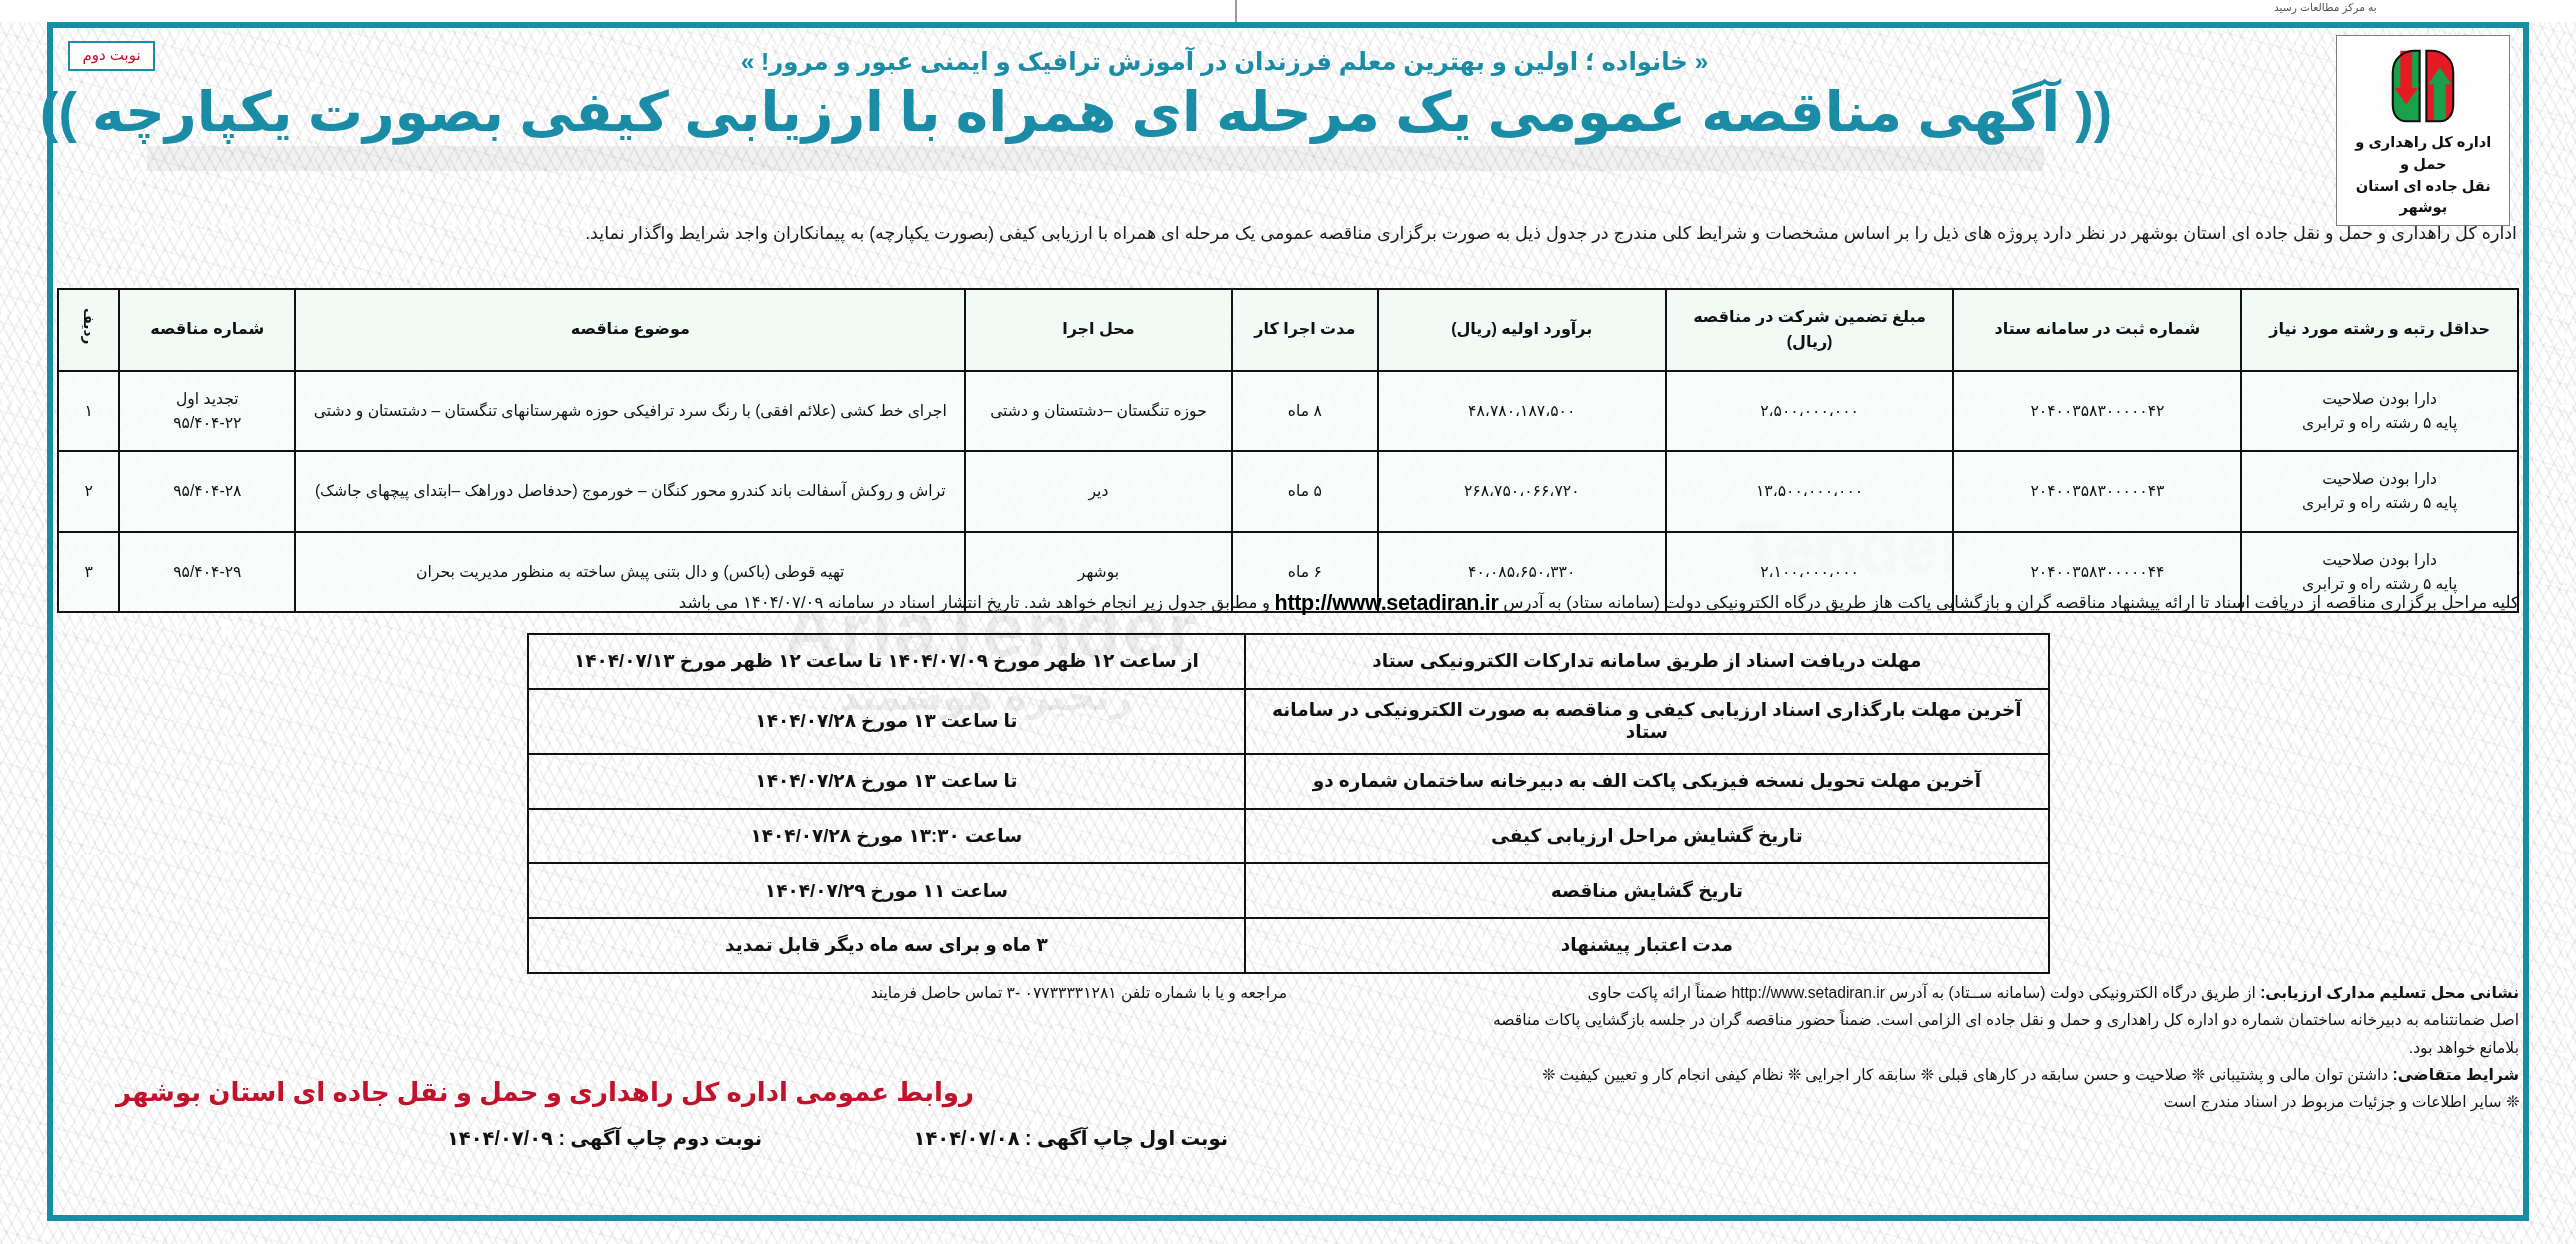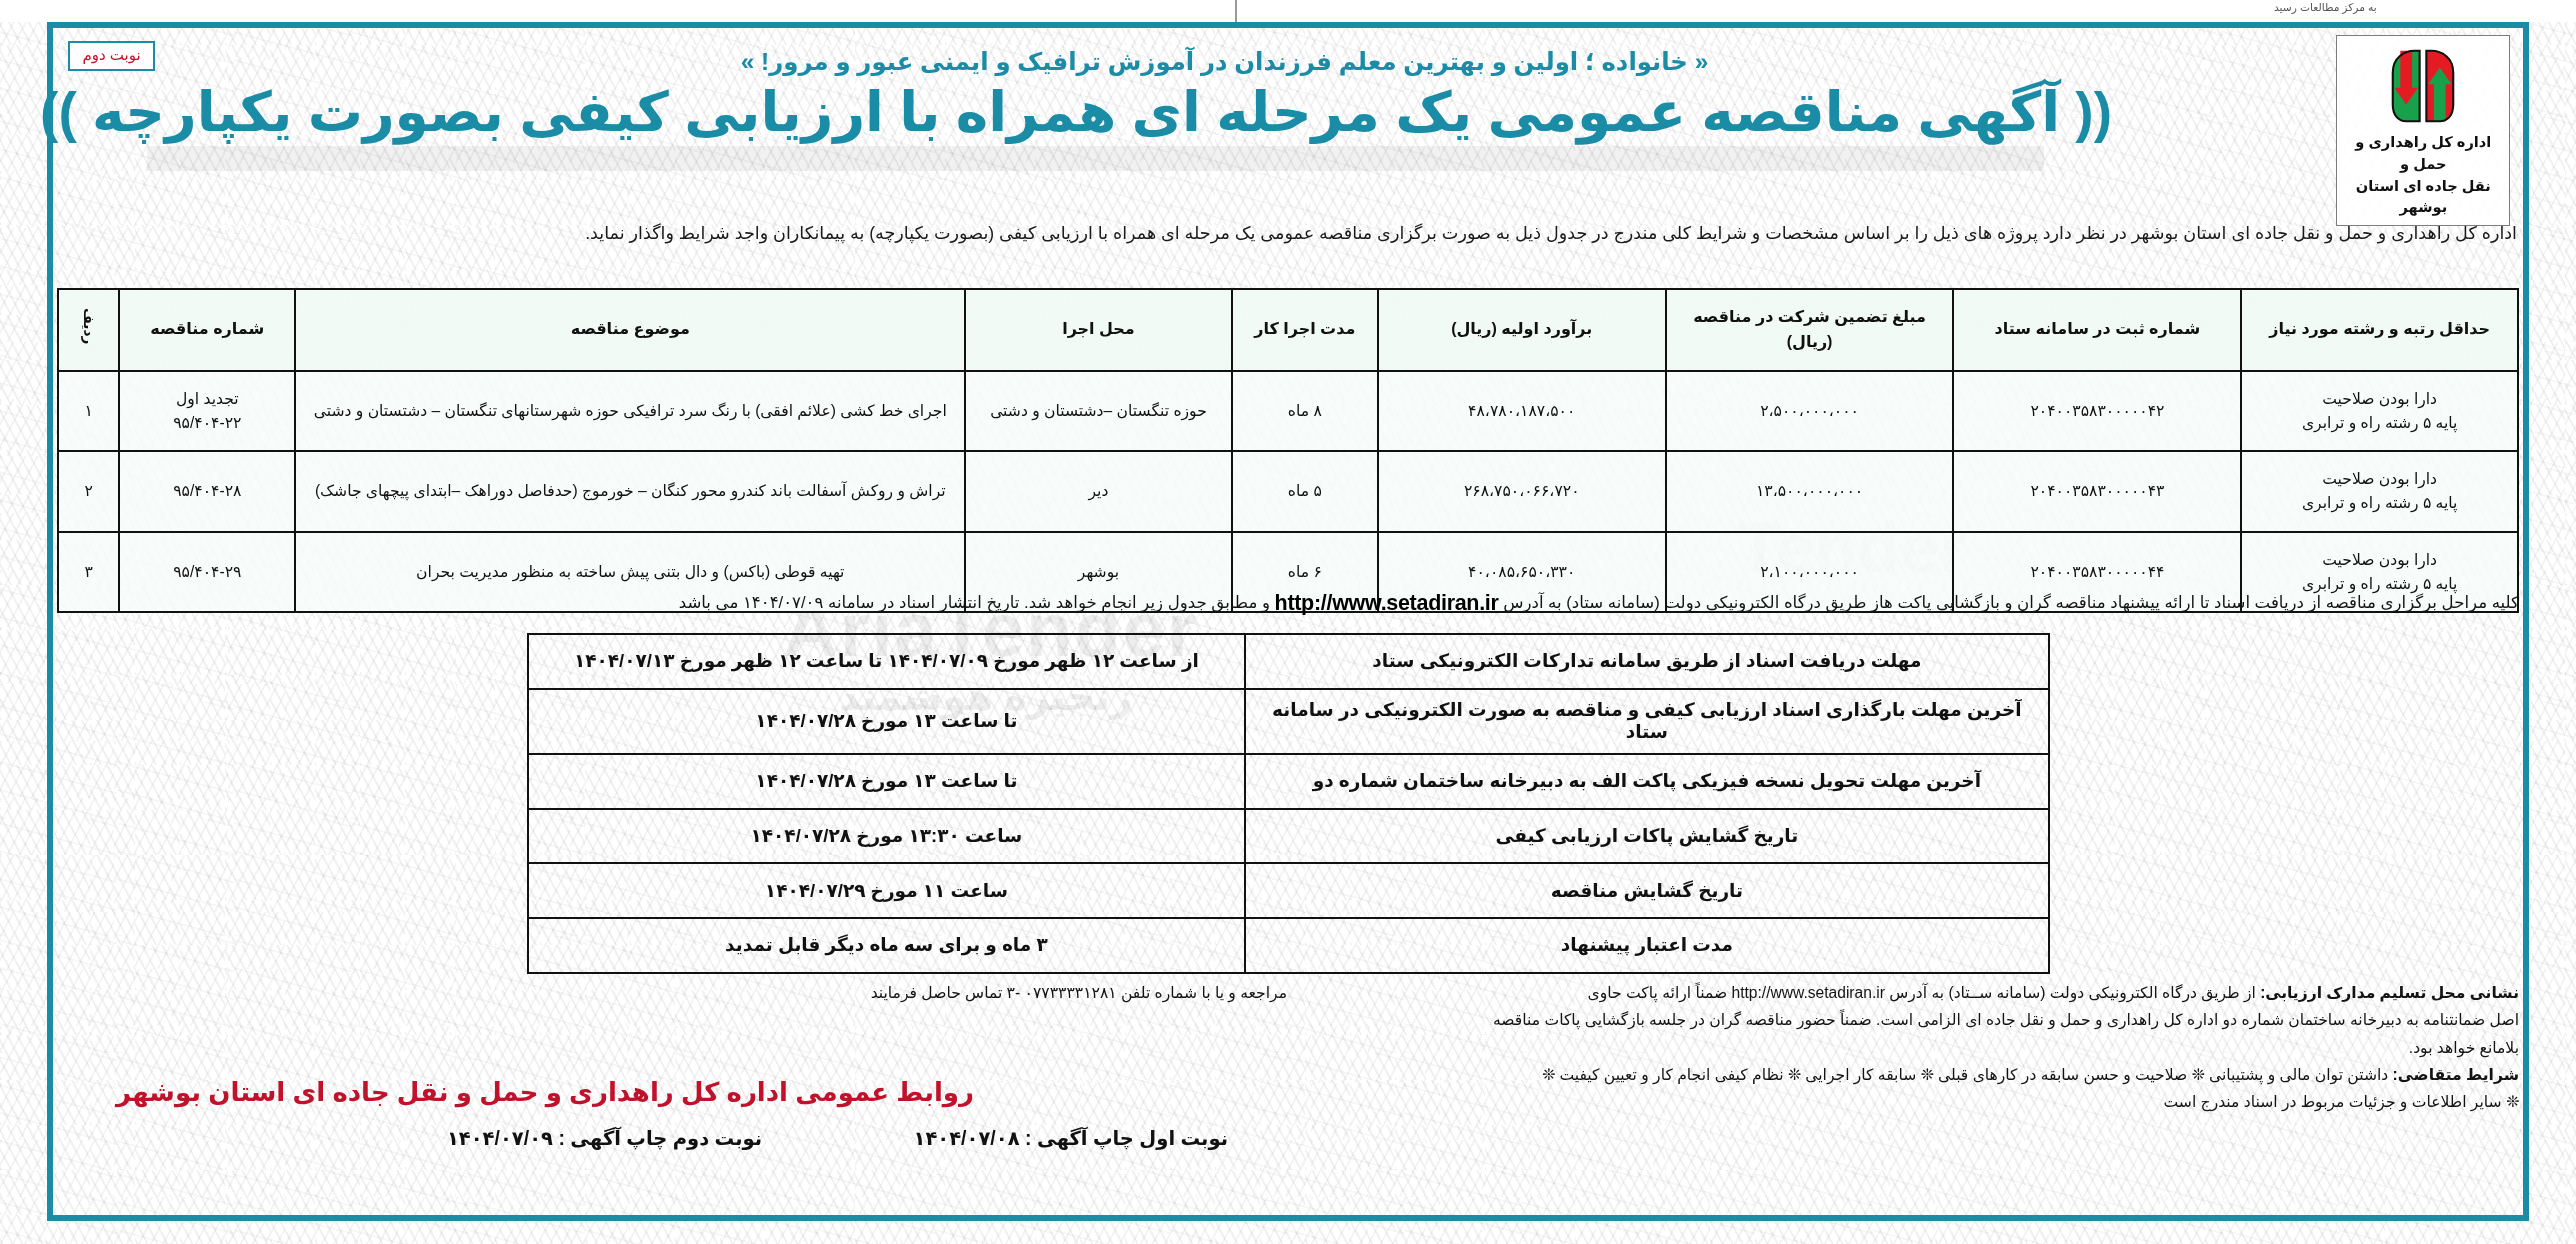--- a/index.html
+++ b/index.html
@@ -348,21 +348,21 @@
       </tr>
       <tr>
         <td class="s-label">آخرین مهلت بارگذاری اسناد ارزیابی کیفی و مناقصه به صورت الکترونیکی در سامانه ستاد</td>
         <td class="s-value">تا ساعت ۱۳ مورخ ۱۴۰۴/۰۷/۲۸</td>
       </tr>
       <tr>
         <td class="s-label">آخرین مهلت تحویل نسخه فیزیکی پاکت الف به دبیرخانه ساختمان شماره دو</td>
         <td class="s-value">تا ساعت ۱۳ مورخ ۱۴۰۴/۰۷/۲۸</td>
       </tr>
       <tr>
-        <td class="s-label">تاریخ گشایش پاکات ارزیابی کیفی</td>
+        <td class="s-label">تاریخ گشایش مراحل ارزیابی کیفی</td>
         <td class="s-value">ساعت ۱۳:۳۰ مورخ ۱۴۰۴/۰۷/۲۸</td>
       </tr>
       <tr>
         <td class="s-label">تاریخ گشایش مناقصه</td>
         <td class="s-value">ساعت ۱۱ مورخ ۱۴۰۴/۰۷/۲۹</td>
       </tr>
       <tr>
         <td class="s-label">مدت اعتبار پیشنهاد</td>
         <td class="s-value">۳ ماه و برای سه ماه دیگر قابل تمدید</td>
       </tr>

